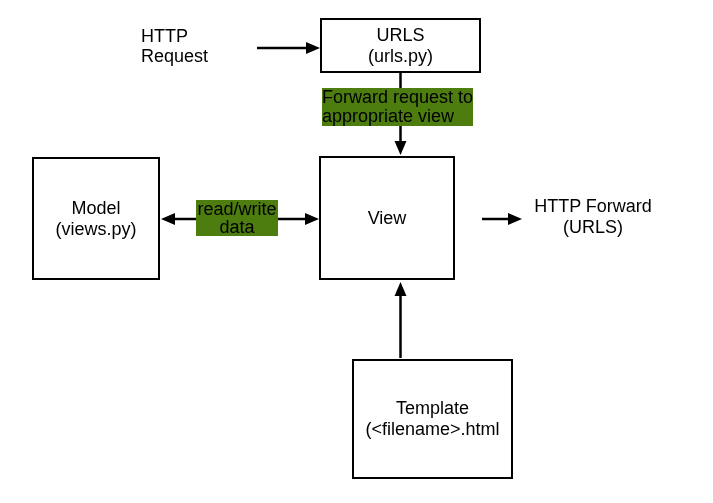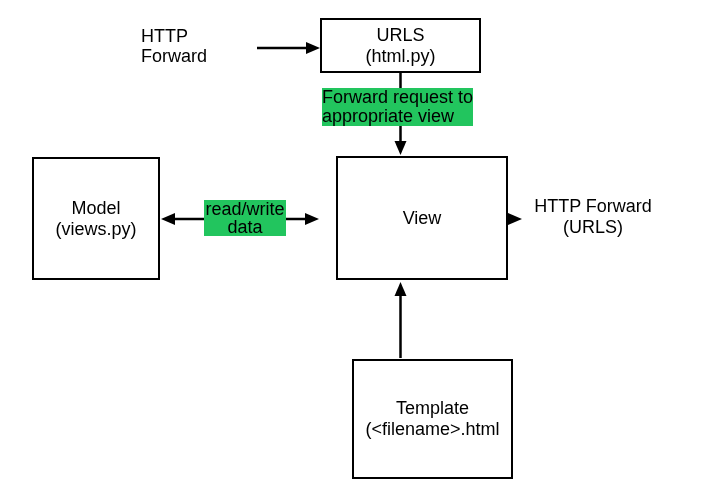--- a/index.html
+++ b/index.html
@@ -32,30 +32,30 @@
     line-height: 21px;
     z-index: 1;
   }
   .flabel {
     position: absolute;
     font-size: 18px;
     line-height: 20px;
     z-index: 1;
     white-space: nowrap;
   }
-  .flabel.onwire { background: #22c55e; }
+  .flabel.onwire { background: #4d7c0f; }
 
   #urls-box     { left: 320px; top: 18px;  width: 161px; height: 55px; }
   #model-box    { left: 32px;  top: 157px; width: 128px; height: 123px; align-items: center; }
-  #view-box     { left: 319px; top: 156px; width: 172px; height: 124px; margin-left: 17px; }
+  #view-box     { left: 319px; top: 156px; width: 136px; height: 124px; }
   #template-box { left: 320px; top: 359px; width: 161px; height: 120px; margin-left: 32px; }
 
   #http-request-label  { left: 141px; top: 26px;  width: 100px; text-align: left; }
   #forward-label       { left: 322px; top: 88px;  line-height: 19px; }
-  #read-write-label    { left: 196px; top: 200px; width: 82px; text-align: center; line-height: 18px; margin-left: 8px; }
+  #read-write-label    { left: 196px; top: 200px; width: 82px; text-align: center; line-height: 18px; }
   #http-response-label { left: 520px; top: 196px; width: 146px; text-align: center; line-height: 21px; }
 </style>
 </head>
 <body>
 
 <div id="canvas">
 
   <svg id="arrow-layer" viewBox="0 0 713 503" xmlns="http://www.w3.org/2000/svg">
 
     <g>
@@ -80,40 +80,40 @@
     </g>
 
     <g>
       <line x1="400.5" y1="358" x2="400.5" y2="295" stroke="#000" stroke-width="2.5"></line>
       <polygon points="394.5,296 406.5,296 400.5,282" fill="#000"></polygon>
     </g>
   </svg>
 
   <div class="node" id="urls-box">
     <div>URLS</div>
-    <div>(html.py)</div>
+    <div>(urls.py)</div>
   </div>
 
   <div class="node" id="model-box">
     <div>Model</div>
     <div>(views.py)</div>
   </div>
 
   <div class="node" id="view-box">
     <div>View</div>
   </div>
 
   <div class="node" id="template-box">
     <div>Template</div>
     <div>(&lt;filename&gt;.html</div>
   </div>
 
   <div class="flabel" id="http-request-label">
     <div>HTTP</div>
-    <div>Forward</div>
+    <div>Request</div>
   </div>
 
   <div class="flabel onwire" id="forward-label">
     <div>Forward request to</div>
     <div>appropriate view</div>
   </div>
 
   <div class="flabel onwire" id="read-write-label">
     <div>read/write</div>
     <div>data</div>

